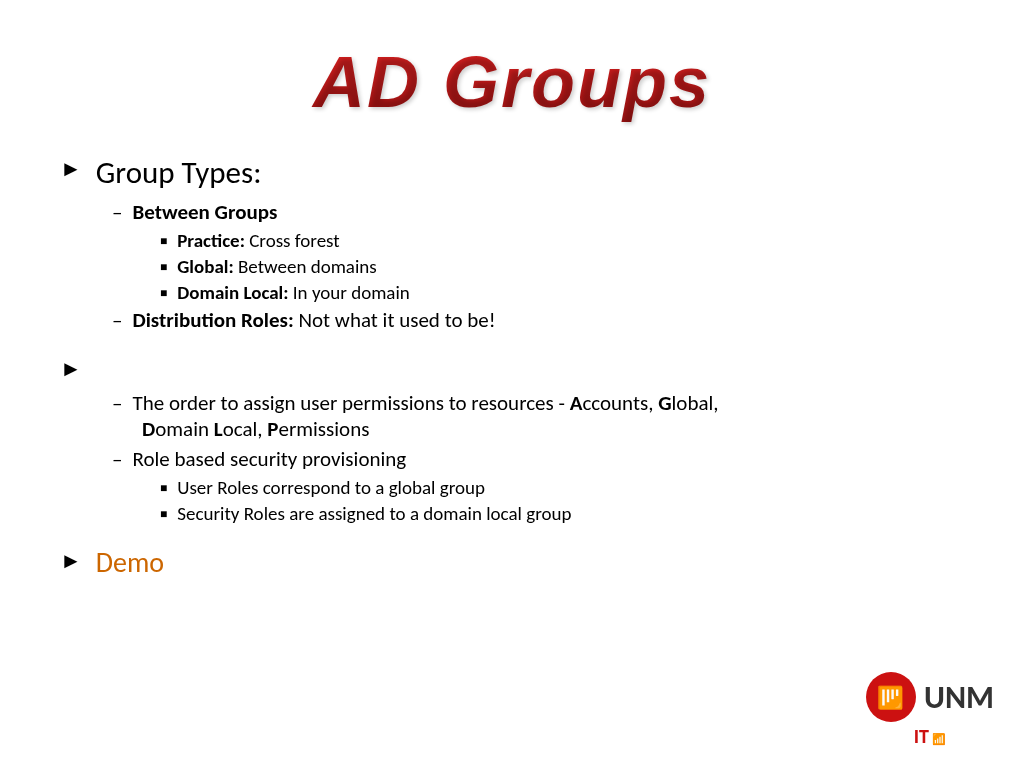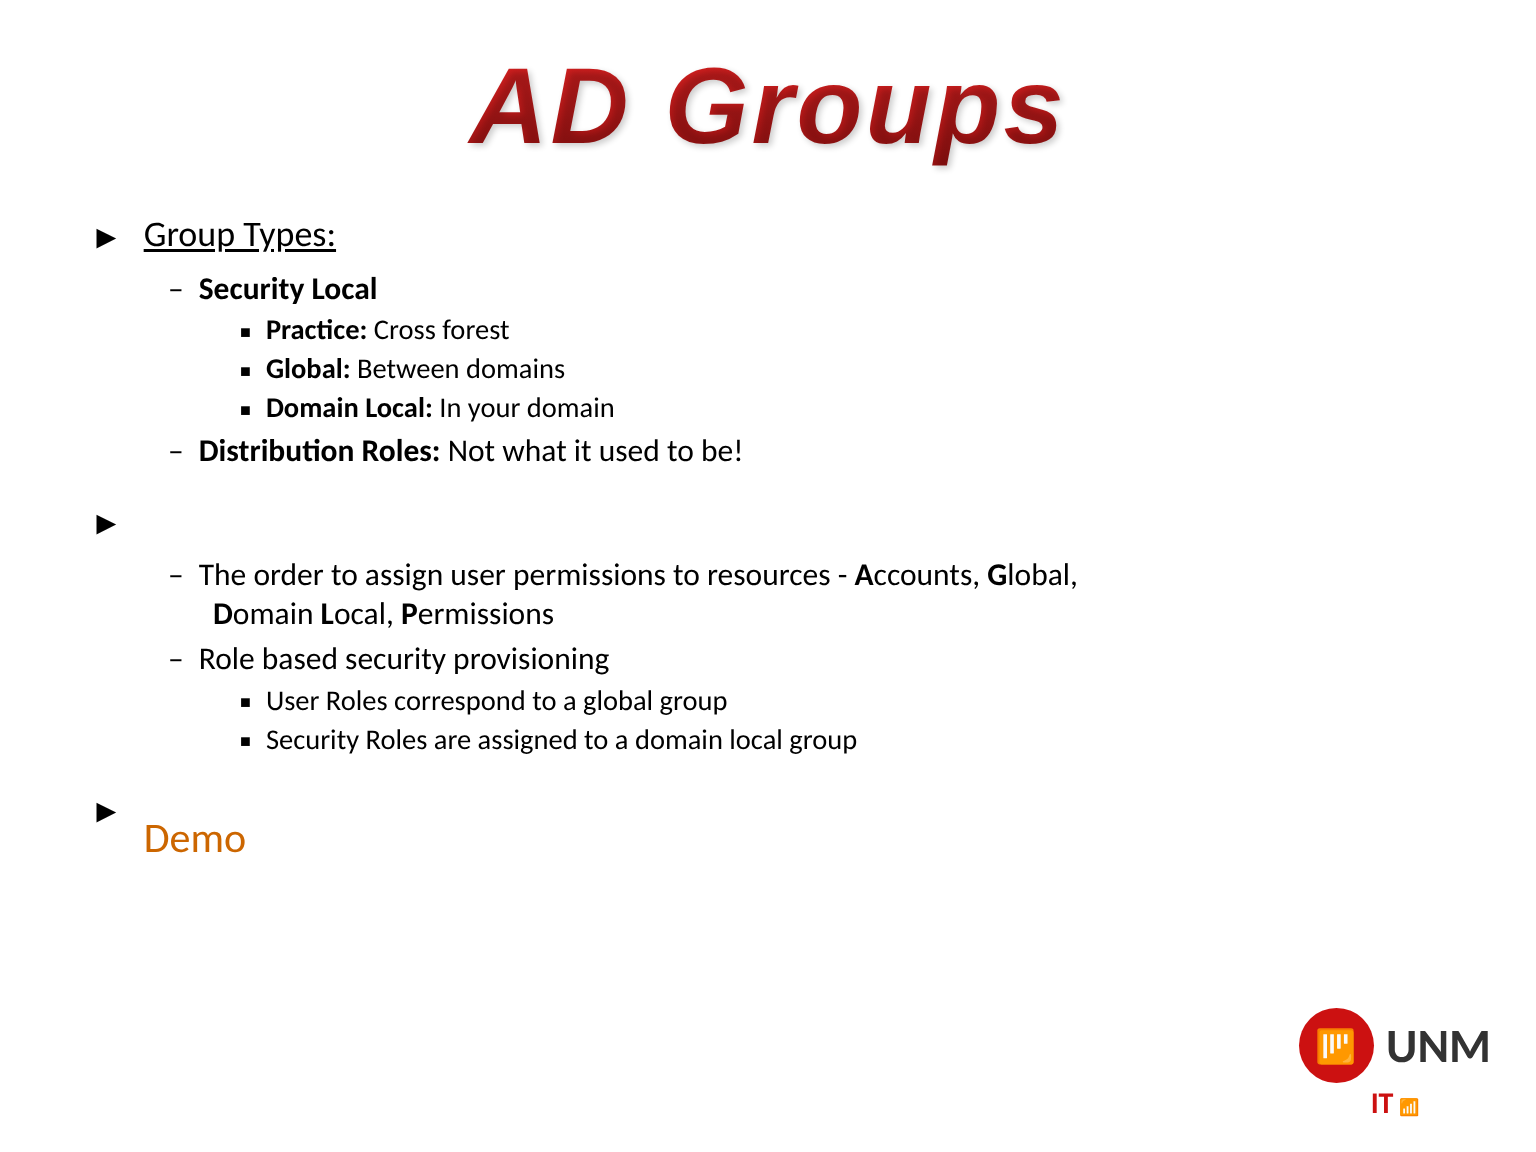--- a/index.html
+++ b/index.html
@@ -9,21 +9,21 @@
       font-family: 'Segoe UI', Calibri, Arial, sans-serif;
       width: 1024px;
       height: 768px;
       overflow: hidden;
       position: relative;
     }
 
     .slide {
       width: 1024px;
       height: 768px;
-      padding: 30px 60px 30px 60px;
+      padding: 41px 60px 30px 60px;
       position: relative;
     }
 
     .title {
       text-align: center;
       font-size: 72px;
       font-weight: 900;
       font-style: italic;
       color: #cc1111;
       text-shadow: 2px 2px 4px rgba(0,0,0,0.2);
@@ -50,22 +50,21 @@
     }
 
     .bullet-l1 .arrow {
       font-size: 22px;
       margin-right: 14px;
       margin-top: 2px;
       flex-shrink: 0;
     }
 
     .bullet-l1-text {
-      font-size: 24px;
-      text-decoration: underline;
+      font-size: 31px;
     }
 
     .bullet-l2 {
       display: flex;
       align-items: flex-start;
       margin-left: 52px;
       margin-bottom: 4px;
       font-size: 21px;
       color: #000;
     }
@@ -96,21 +95,20 @@
     .normal { font-weight: normal; text-align: right; }
 
     .section-gap {
       margin-top: 20px;
     }
 
     .demo-text {
       color: #cc6600;
       font-size: 28px;
       font-weight: normal;
-      margin-top: 16px;
     }
 
     .logo {
       position: absolute;
       bottom: 20px;
       right: 30px;
       display: flex;
       flex-direction: column;
       align-items: center;
     }
@@ -168,21 +166,21 @@
   <div class="content">
 
     <div class="bullet-l1">
       <span class="arrow">►</span>
       <span class="bullet-l1-text">Group Types:</span>
     </div>
 
     <div class="bullet-l2">
       <span class="dash">–</span>
       <span>
-        <span class="bold">Security Local</span>
+        <span class="bold">Between Groups</span>
       </span>
     </div>
 
     <div class="bullet-l3">
       <span class="square">■</span>
       <span>
         <span class="bold">Practice:</span>
         <span class="normal"> Cross forest</span>
       </span>
     </div>

